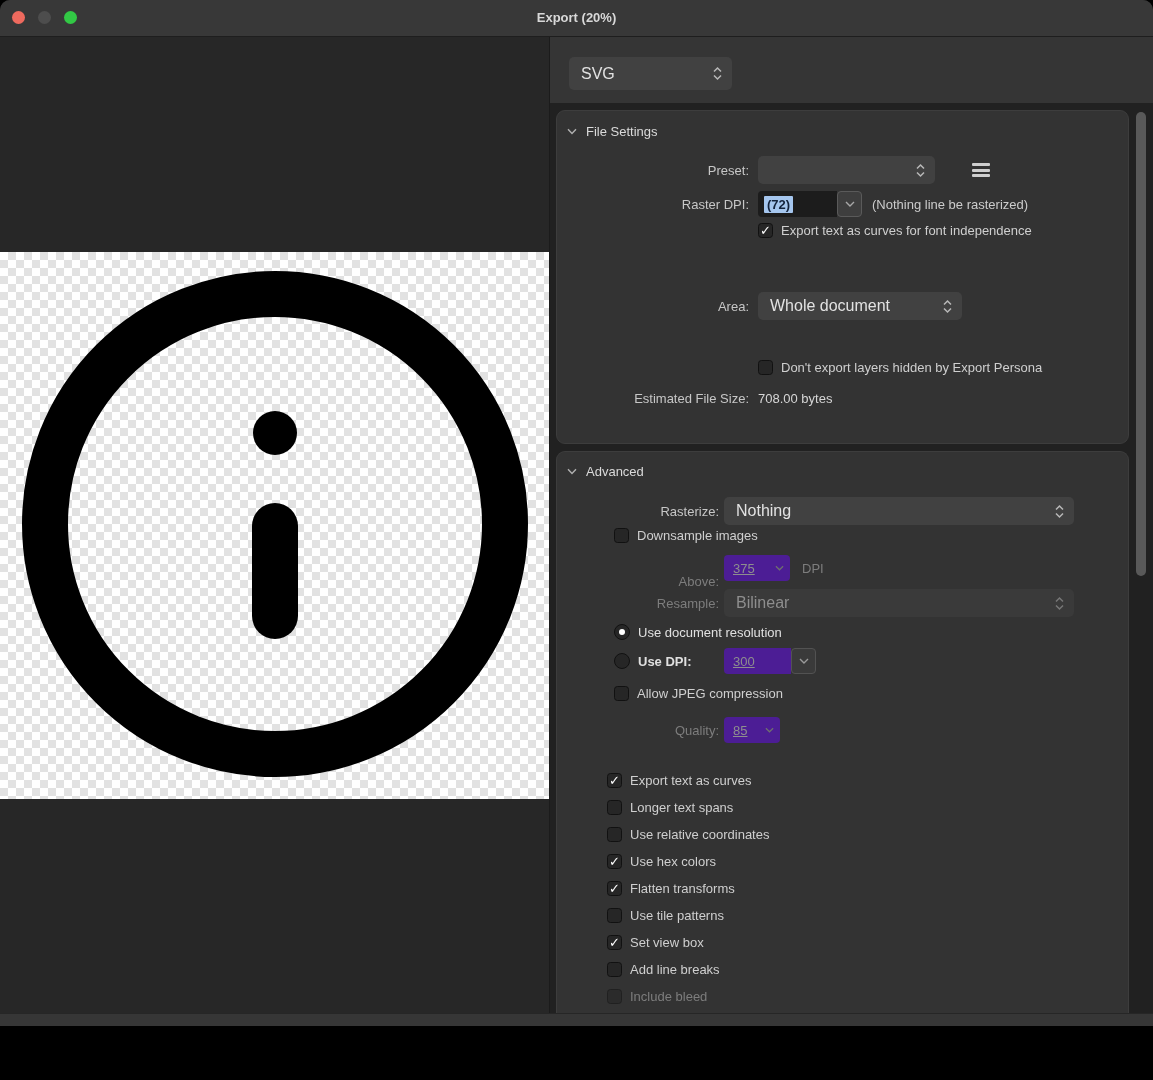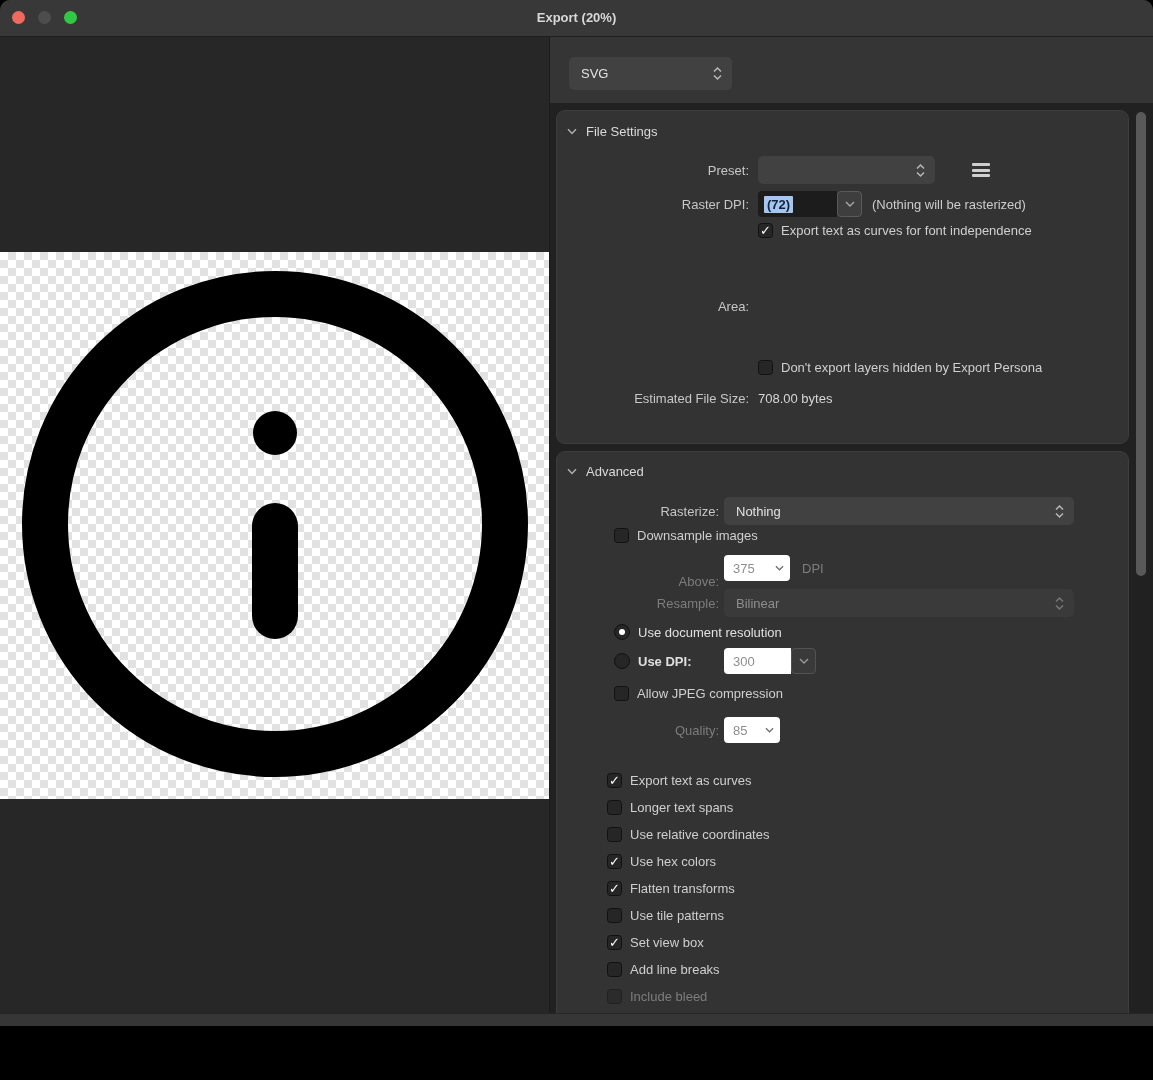--- a/index.html
+++ b/index.html
@@ -54,27 +54,27 @@
   .btn-cancel { left:848px;  width:152px; }
   .btn-export { left:1033px; width:132px;font-family:Liberation Mono, monospace; }
   
   .sec-header { position:absolute; display:flex; align-items:center; gap:9px; color:#dadada; font-size:13px; }
   .lbl  { position:absolute; text-align:right; color:#c7c7c7; font-size:13px; }
   .txt  { position:absolute; color:#cccccc; font-size:13px; }
   .dim  { color:#7d7d7d !important; }
   .dd {
     position:absolute; height:28px; background:#414141; border-radius:5px;
     display:flex; align-items:center; justify-content:space-between;
-    padding:0 9px 0 12px; color:#e2e2e2; font-size:13px;
+    padding:0 9px 0 12px; color:#e2e2e2; font-size:16px;
   }
   .dd.disabled { background:#3a3a3a; color:#8e8e8e; }
   .combo {
-    position:absolute; height:26px; background:#ffffff; border-radius:4px;
+    position:absolute; height:26px; background:#4c1d95; border-radius:4px;
     display:flex; align-items:center; justify-content:space-between;
-    padding:0 6px 0 9px; color:#8e8e8e; font-size:13px;
+    padding:0 6px 0 9px; color:#8e8e8e; font-size:13px;text-decoration:underline;
   }
   .input-dark {
     position:absolute; height:26px; background:#1c1c1c; border-radius:4px 0 0 4px;
     display:flex; align-items:center; padding:0 6px; font-size:13px; color:#e0e0e0;
   }
   .sel { background:#a5c6ee; color:#13233c; font-weight:600; padding:1px 3px; border-radius:1px; }
   .sq-btn {
     position:absolute; height:26px; width:25px; background:#3e3e3e;
     border:1px solid #5a5a5a; border-radius:4px;
     display:flex; align-items:center; justify-content:center;
@@ -161,28 +161,35 @@
 
     <div class="lbl" style="left:0; top:86px; width:192px;">Raster DPI:</div>
     <div class="input-dark" style="left:201px; top:80px; width:79px;">
       <span class="sel">(72)</span>
     </div>
     <div class="sq-btn" style="left:280px; top:80px;">
       <svg class="chev" width="10" height="6" viewBox="0 0 10 6">
         <path d="M1 1 L5 5 L9 1" fill="none" stroke="#a8a8a8" stroke-width="1.4"></path>
       </svg>
     </div>
-    <div class="txt" style="left:315px; top:86px;">(Nothing will be rasterized)</div>
+    <div class="txt" style="left:315px; top:86px;">(Nothing line be rasterized)</div>
 
     <div class="check-row" style="left:201px; top:112px;">
       <span class="cb checked"></span>
       <span>Export text as curves for font independence</span>
     </div>
 
     <div class="lbl" style="left:0; top:188px; width:192px;">Area:</div>
+    <div class="dd" style="left:201px; top:181px; width:204px;">
+      <span>Whole document</span>
+      <svg class="chev" width="11" height="15" viewBox="0 0 11 15">
+        <path d="M2 5.5 L5.5 2 L9 5.5" fill="none" stroke="#b8b8b8" stroke-width="1.5"></path>
+        <path d="M2 9.5 L5.5 13 L9 9.5" fill="none" stroke="#b8b8b8" stroke-width="1.5"></path>
+      </svg>
+    </div>
 
     <div class="check-row" style="left:201px; top:249px;">
       <span class="cb"></span>
       <span>Don't export layers hidden by Export Persona</span>
     </div>
 
     <div class="lbl" style="left:0; top:280px; width:192px;">Estimated File Size:</div>
     <div class="txt" style="left:201px; top:280px; color:#d6d6d6;">708.00 bytes</div>
   </div>
 

